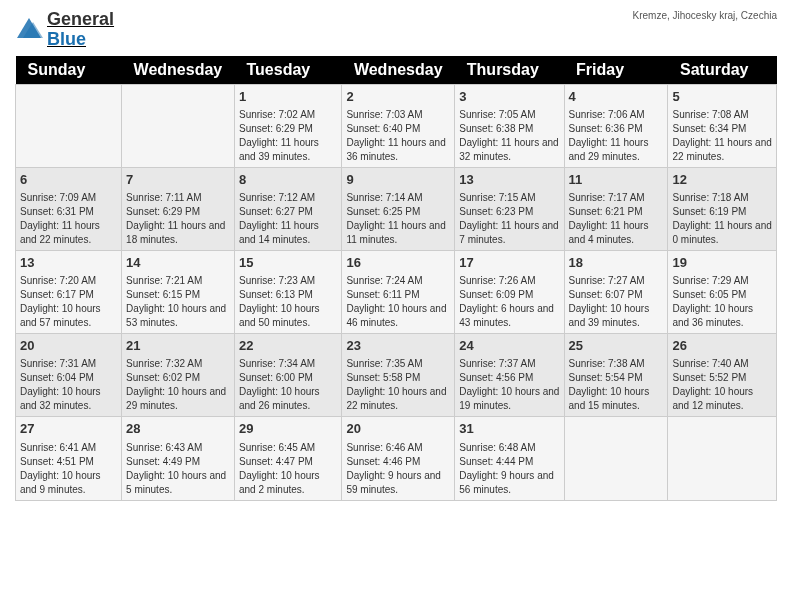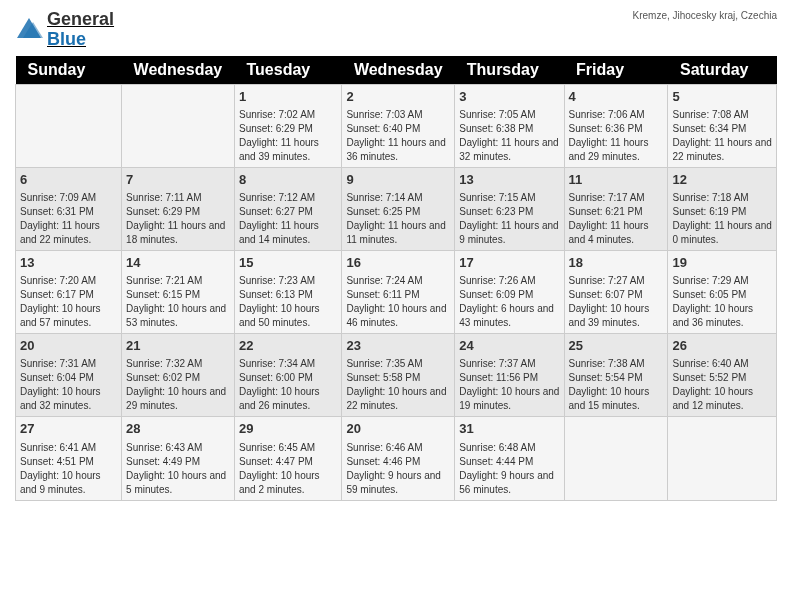--- a/index.html
+++ b/index.html
@@ -177,21 +177,21 @@
           <td>
             <span class="day-num">9</span>
             <div>Sunrise: 7:14 AM</div>
             <div>Sunset: 6:25 PM</div>
             <div>Daylight: 11 hours and 11 minutes.</div>
           </td>
           <td>
             <span class="day-num">13</span>
             <div>Sunrise: 7:15 AM</div>
             <div>Sunset: 6:23 PM</div>
-            <div>Daylight: 11 hours and 9 minutes.</div>
+            <div>Daylight: 11 hours and 7 minutes.</div>
           </td>
           <td>
             <span class="day-num">11</span>
             <div>Sunrise: 7:17 AM</div>
             <div>Sunset: 6:21 PM</div>
             <div>Daylight: 11 hours and 4 minutes.</div>
           </td>
           <td>
             <span class="day-num">12</span>
             <div>Sunrise: 7:18 AM</div>
@@ -264,32 +264,32 @@
           </td>
           <td>
             <span class="day-num">23</span>
             <div>Sunrise: 7:35 AM</div>
             <div>Sunset: 5:58 PM</div>
             <div>Daylight: 10 hours and 22 minutes.</div>
           </td>
           <td>
             <span class="day-num">24</span>
             <div>Sunrise: 7:37 AM</div>
-            <div>Sunset: 11:56 PM</div>
+            <div>Sunset: 4:56 PM</div>
             <div>Daylight: 10 hours and 19 minutes.</div>
           </td>
           <td>
             <span class="day-num">25</span>
             <div>Sunrise: 7:38 AM</div>
             <div>Sunset: 5:54 PM</div>
             <div>Daylight: 10 hours and 15 minutes.</div>
           </td>
           <td>
             <span class="day-num">26</span>
-            <div>Sunrise: 6:40 AM</div>
+            <div>Sunrise: 7:40 AM</div>
             <div>Sunset: 5:52 PM</div>
             <div>Daylight: 10 hours and 12 minutes.</div>
           </td>
         </tr>
         <tr>
           <td>
             <span class="day-num">27</span>
             <div>Sunrise: 6:41 AM</div>
             <div>Sunset: 4:51 PM</div>
             <div>Daylight: 10 hours and 9 minutes.</div>

